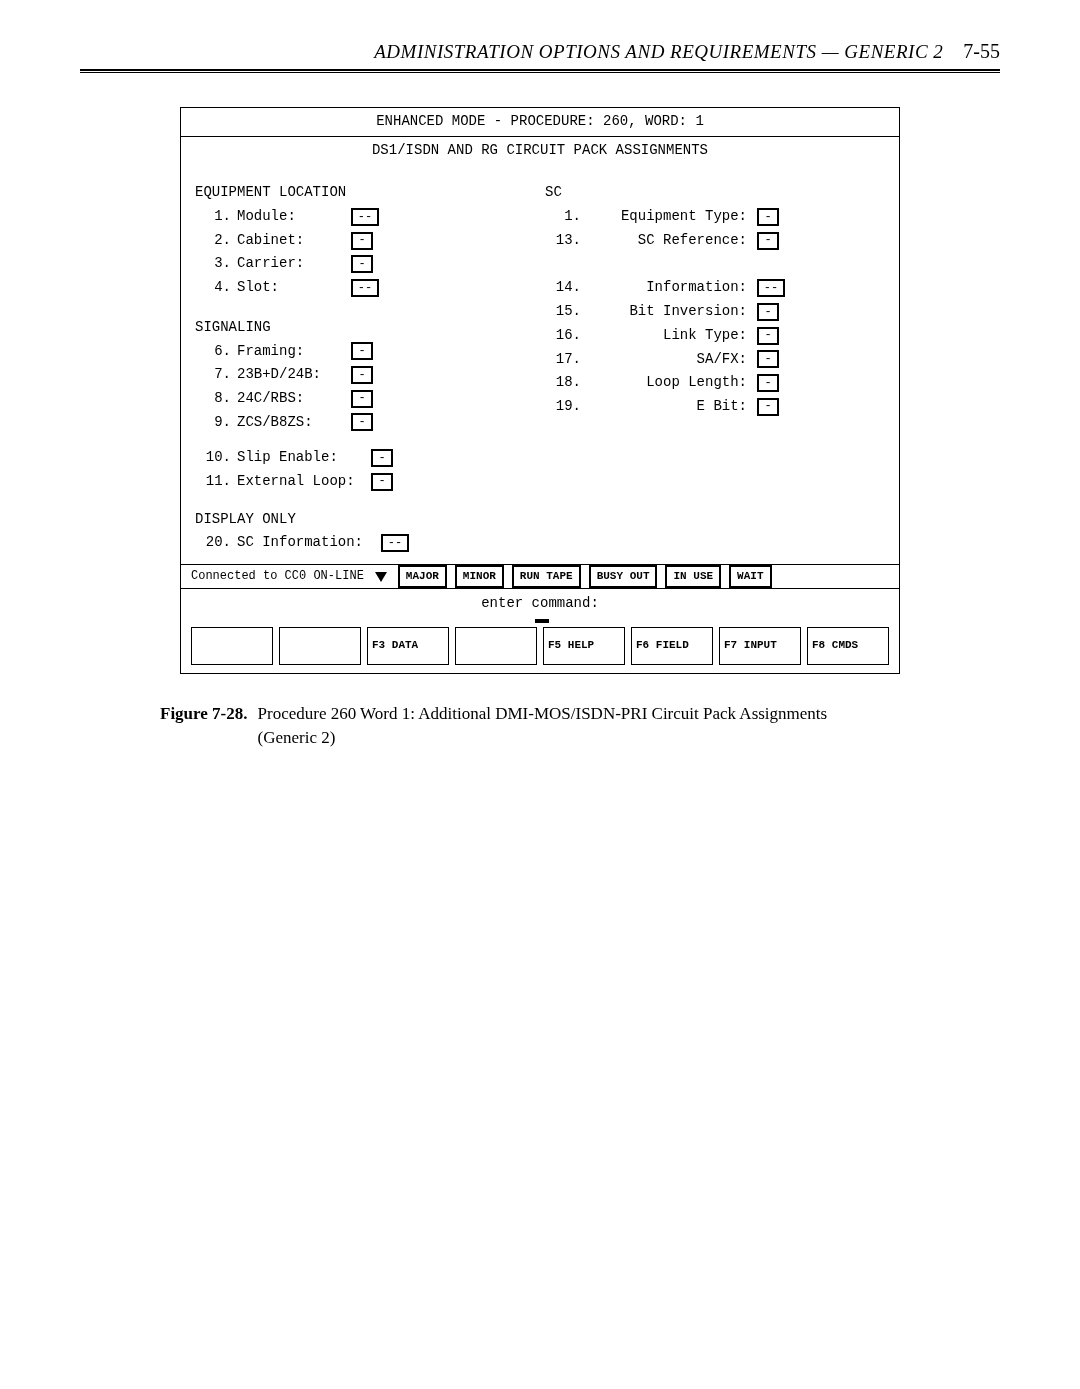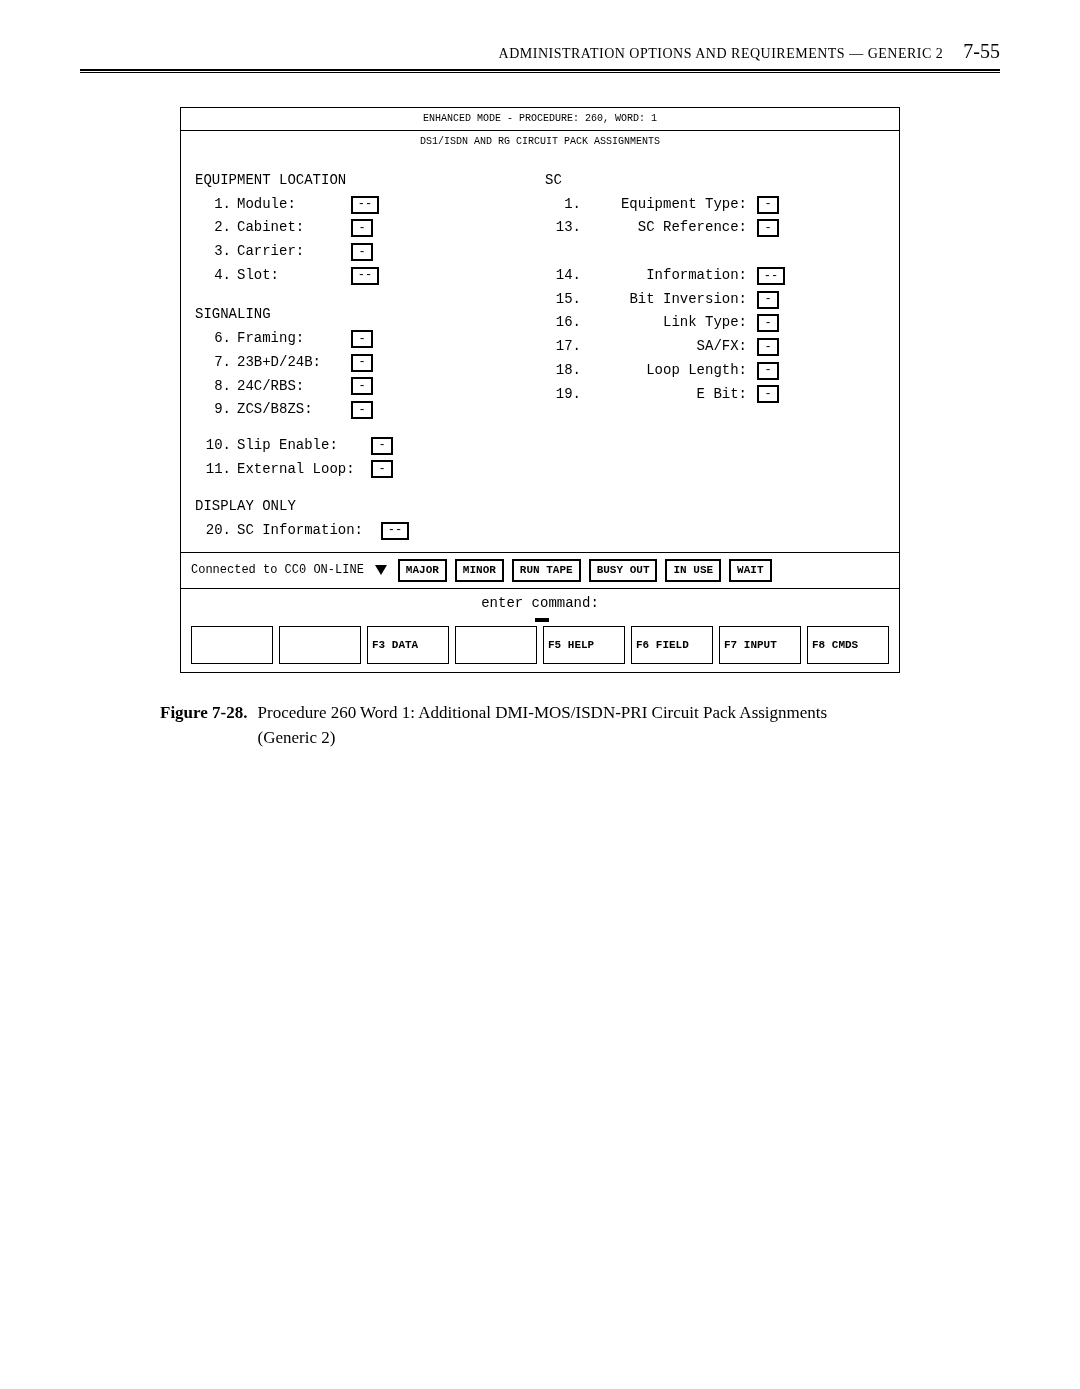--- a/index.html
+++ b/index.html
@@ -14,21 +14,21 @@
   .page {
     padding: 40px 80px 40px 80px;
   }
   .header-row {
     display: flex;
     justify-content: flex-end;
     align-items: baseline;
     font-size: 16px;
     padding-bottom: 6px;
   }
-  .header-row .title-text { font-size: 14px; letter-spacing: 0.5px; }
+  .header-row .title-text { font-size: 19px; letter-spacing: 0.5px; font-style: italic; }
   .header-row .pagenum { font-size: 20px; margin-left: 20px; }
   .dbl-rule {
     border-top: 2px solid #000;
     height: 4px;
     border-bottom: 1px solid #000;
     margin-bottom: 34px;
   }
 
   .term {
     width: 720px;
@@ -38,21 +38,21 @@
     line-height: 1.55;
     color: #000;
   }
   .term-outer {
     border: 1px solid #000;
   }
   .banner {
     border-bottom: 1px solid #000;
     text-align: center;
     padding: 3px 0;
-    font-size: 10px;
+    font-size: 14px;
   }
   .body-area {
     padding: 12px 14px 8px 14px;
   }
   .cols {
     display: flex;
     gap: 10px;
   }
   .col { flex: 1; }
   .row { display: flex; align-items: center; margin: 2px 0; min-height: 20px; }
@@ -73,21 +73,21 @@
     padding: 0 2px;
     margin-left: 4px;
   }
   .valbox.w2 { min-width: 28px; }
   .grp { margin-top: 14px; }
 
   .status-row {
     display: flex;
     align-items: center;
     gap: 8px;
-    padding: 6px 10px;
+    padding: 0 10px;
     border-top: 1px solid #000;
     font-size: 12px;
   }
   .stat-btn {
     border: 2px solid #000;
     padding: 1px 6px;
     font-family: "Courier New", monospace;
     font-weight: bold;
     font-size: 11px;
     display: inline-block;

